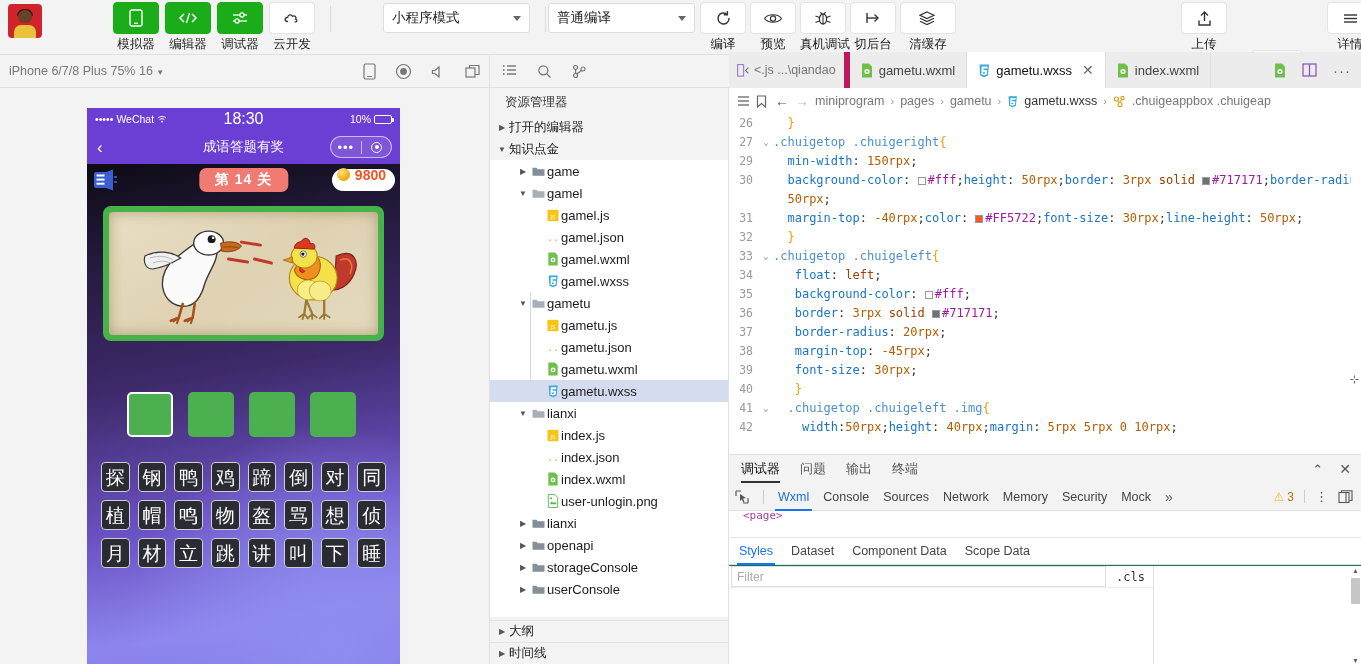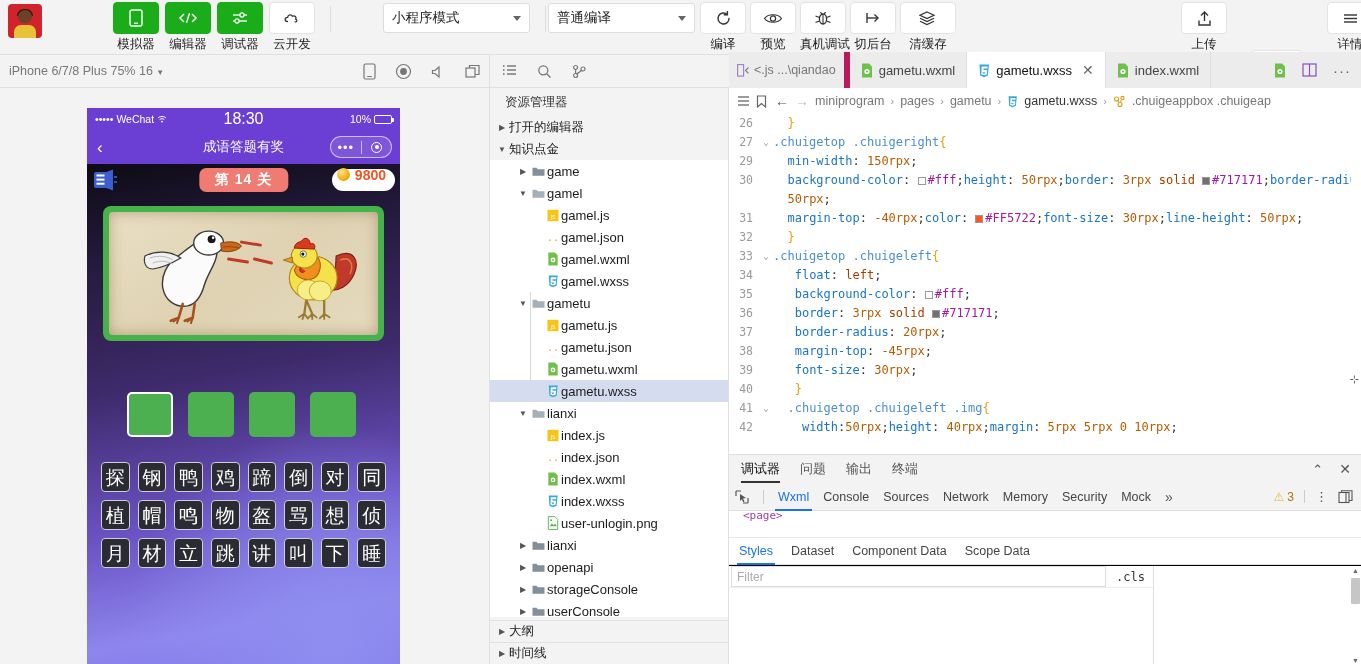--- a/index.html
+++ b/index.html
@@ -217,21 +217,21 @@
   .debugger{
     position:absolute;left:729px;top:454px;width:632px;height:210px;background:#f3f3f3;
     border-top:1px solid #e0e0e0;
   }
   .dbg-tabs{height:28px;display:flex;align-items:center;padding-left:12px;gap:20px;position:relative;}
   .dbg-tab{font-size:13px;color:#555;cursor:pointer;height:28px;line-height:28px;position:relative;}
   .dbg-tab.active{color:#111;}
   .dbg-tab.active:after{content:'';position:absolute;left:0;bottom:0;width:100%;height:2px;background:#333;}
   .dbg-actions{position:absolute;right:10px;top:0;height:28px;display:flex;align-items:center;gap:16px;}
 
-  .devtools{position:absolute;top:28px;left:0;width:632px;height:182px;background:#000000;}
+  .devtools{position:absolute;top:28px;left:0;width:632px;height:182px;background:#0f766e;}
   .dt-bar{height:28px;display:flex;align-items:center;background:#f3f3f3;border-bottom:1px solid #e0e0e0;
     padding-left:6px;gap:14px;font-size:12.5px;color:#444;}
   .dt-tab{cursor:pointer;height:28px;line-height:28px;position:relative;}
   .dt-tab.active{color:#1a73e8;}
   .dt-tab.active:after{content:'';position:absolute;left:-3px;bottom:0;width:calc(100% + 6px);height:2px;background:#1a73e8;}
   .dt-right{margin-left:auto;display:flex;align-items:center;gap:10px;padding-right:8px;}
   .warn{color:#b07400;font-size:12px;display:flex;align-items:center;gap:3px;}
 
   .dt-body{position:absolute;top:28px;left:0;width:632px;height:26px;background:#fff;overflow:hidden;}
   .dt-body .clip{font-family:"DejaVu Sans Mono",monospace;font-size:11px;color:#a0429c;margin-left:14px;position:relative;top:-6px;}
@@ -808,30 +808,20 @@
               <circle cx="6" cy="8.5" r="2.6" fill="#fff"></circle>
               <circle cx="6" cy="8.5" r="1.1" fill="#6fc04a"></circle>
             </svg>
           </span>
           <span class="lbl">index.wxml</span>
         </div>
         <div class="row" style="padding-left: 40px;">
           <span class="tw"></span>
           <span class="ficon">
             <svg width="12" height="14" viewBox="0 0 12 15">
-              <path d="M1.5 1.5 h9.5 l-1.1 11 L6 14.2 L2.2 12.5 Z" fill="#33a9dc"></path>
-              <path d="M3.6 3.6 h6 l-.2 2 H5.4 l.15 1.5 h3.7 l-.45 4.3 L6 12.3 l-2.6-.9 -.18-2h1.6 l.09 1 .93.3 1.1-.35 .1-1.2 H3.4 Z" fill="#fff"></path>
-            </svg>
-          </span>
-          <span class="lbl">index.wxss</span>
-        </div>
-        <div class="row" style="padding-left: 40px;">
-          <span class="tw"></span>
-          <span class="ficon">
-            <svg width="12" height="14" viewBox="0 0 12 15">
               <path d="M1 0.6 h7 L11 3.6 V14.4 H1 Z" fill="#fff" stroke="#5ab552" stroke-width="1"></path>
               <path d="M2.5 11 L4.8 7.8 L6.6 10 L8.2 8 L10 11 Z" fill="#5ab552"></path>
               <circle cx="4" cy="4.6" r="1.1" fill="#5ab552"></circle>
             </svg>
           </span>
           <span class="lbl">user-unlogin.png</span>
         </div>
         <div class="row" style="padding-left: 26px;">
           <span class="tw">▶</span>
           <span class="ficon">

